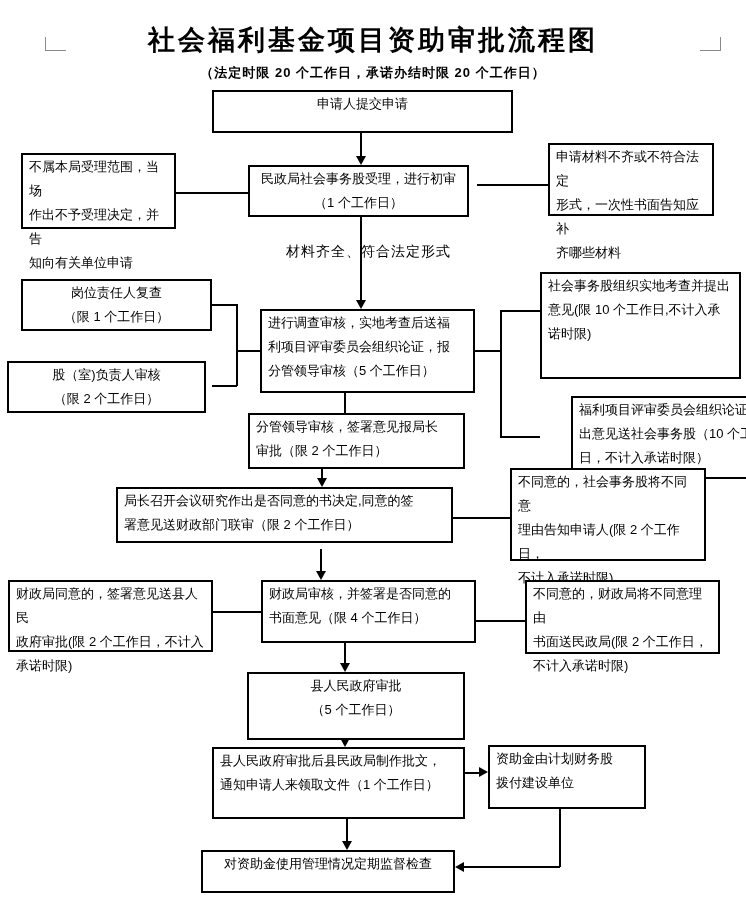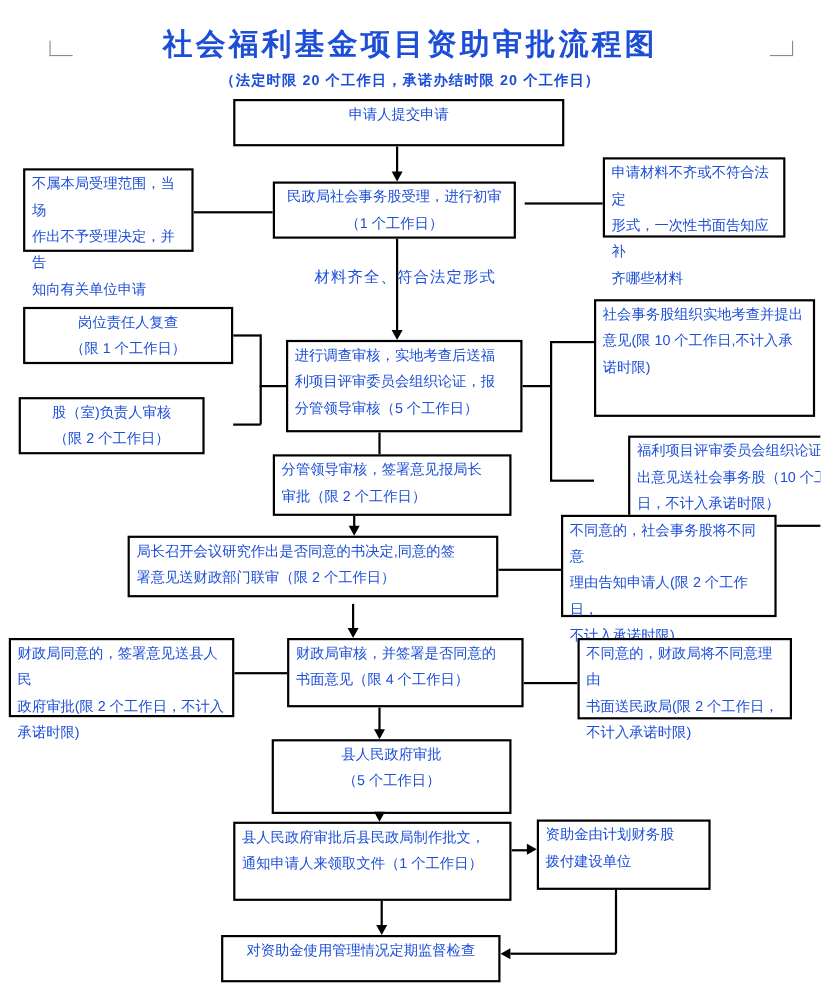--- a/index.html
+++ b/index.html
@@ -1,18 +1,18 @@
 <!DOCTYPE html>
 <html><head>
 <meta charset="utf-8">
 <style>
   html,body{margin:0;padding:0;background:#ffffff;}
   .canvas{
     position:relative;width:746px;height:906px;margin:0 auto;background:#ffffff;
-    font-family:"Liberation Sans","DejaVu Sans",sans-serif;color:#1d4ed8;overflow:hidden;
+    font-family:"Liberation Sans","DejaVu Sans",sans-serif;color:#000000;overflow:hidden;
   }
   .page-title{
     position:absolute;left:0;top:22px;width:746px;text-align:center;
     font-family:"Liberation Serif","DejaVu Serif",serif;
     font-size:27px;font-weight:bold;letter-spacing:3px;
   }
   .page-subtitle{
     position:absolute;left:0;top:64px;width:746px;text-align:center;
     font-size:13px;font-weight:bold;letter-spacing:1px;
   }
@@ -93,21 +93,21 @@
     <span>申请材料不齐或不符合法定
 形式，一次性书面告知应补
 齐哪些材料</span>
   </div>
 
   <div class="box center" style="left:21px;top:279px;width:191px;height:52px">
     <span>岗位责任人复查
 （限 1 个工作日）</span>
   </div>
 
-  <div class="box center" style="left:17px;top:361px;width:169px;height:52px">
+  <div class="box center" style="left:7px;top:361px;width:199px;height:52px">
     <span>股（室)负责人审核
 （限 2 个工作日）</span>
   </div>
 
   <div class="box left" style="left:260px;top:309px;width:215px;height:84px">
     <span>进行调查审核，实地考查后送福
 利项目评审委员会组织论证，报
 分管领导审核（5 个工作日）</span>
   </div>
 

